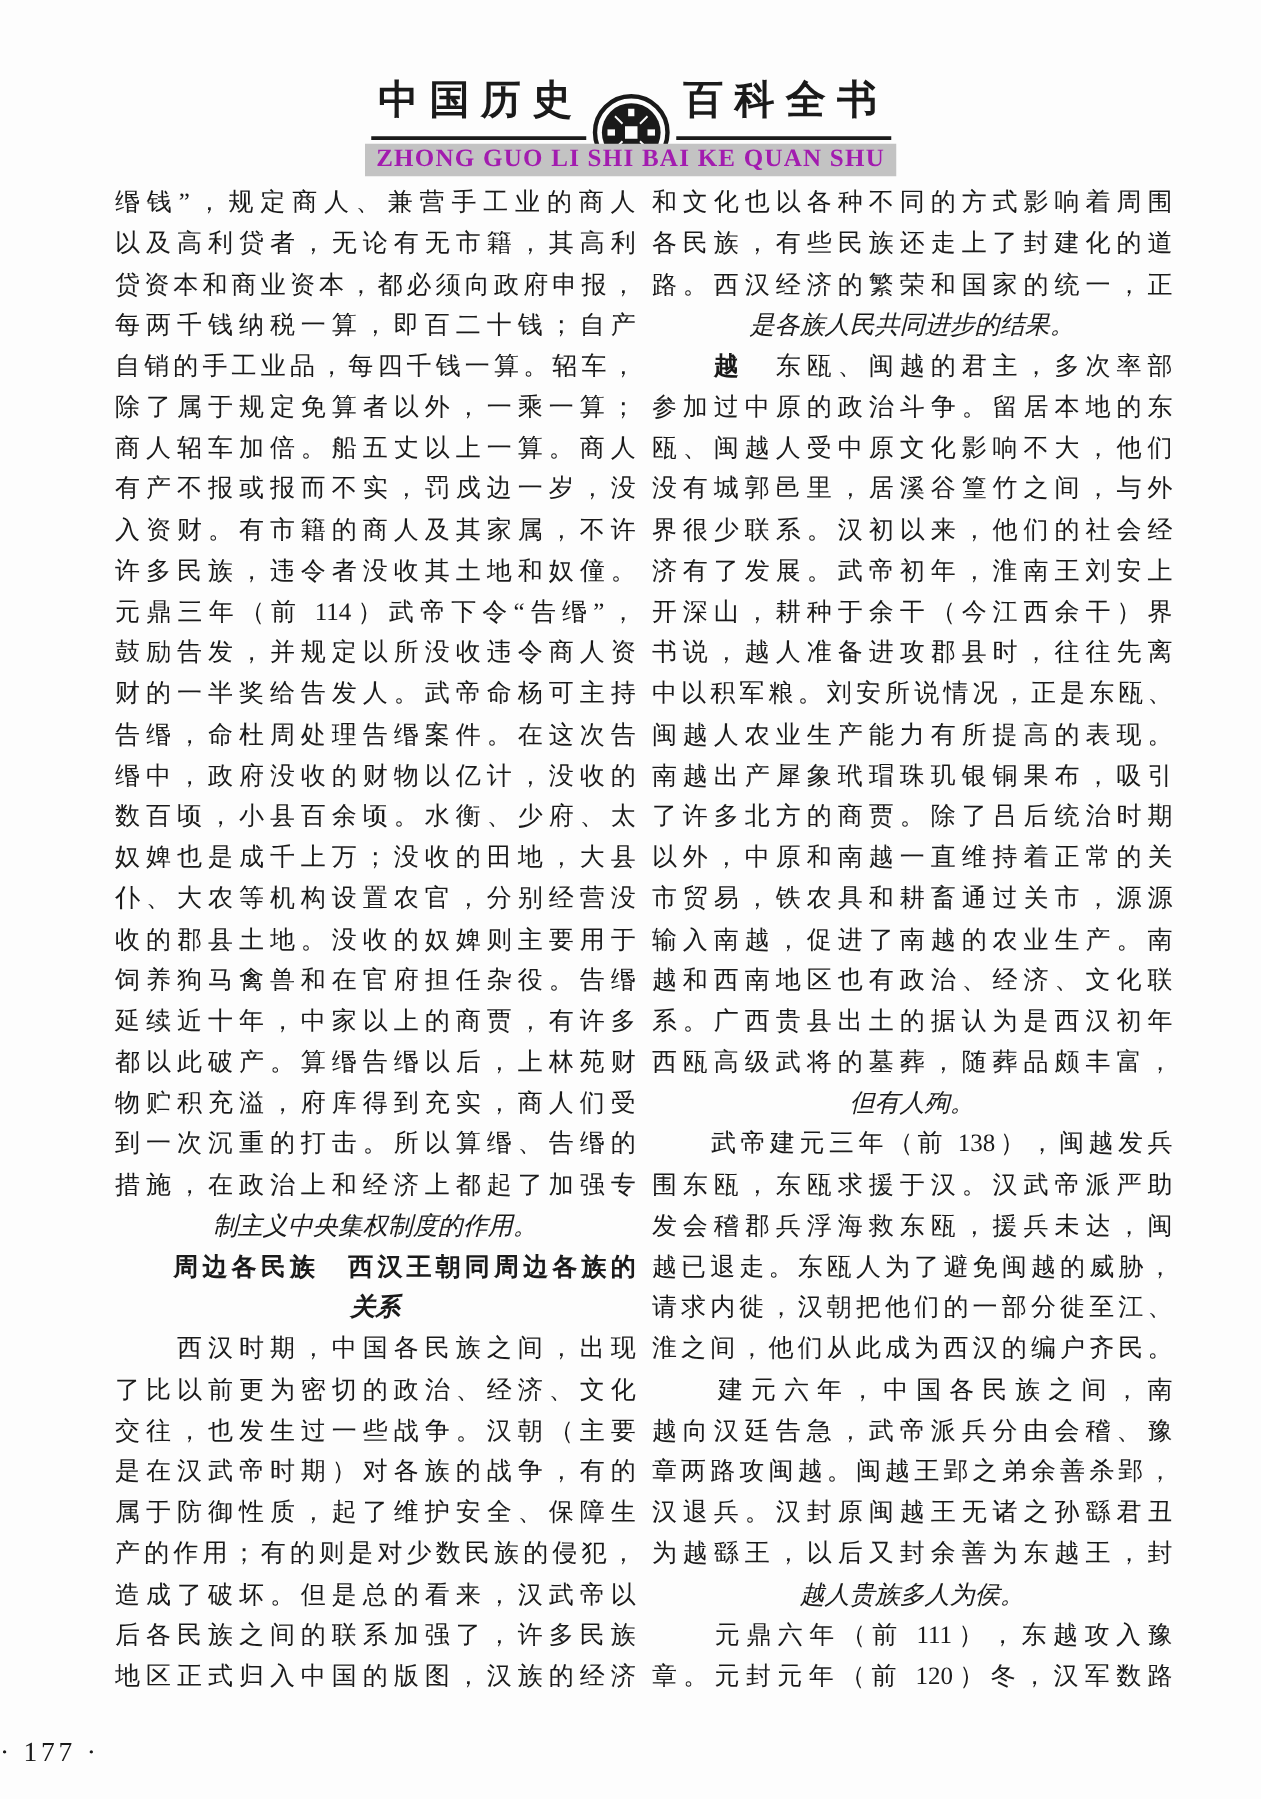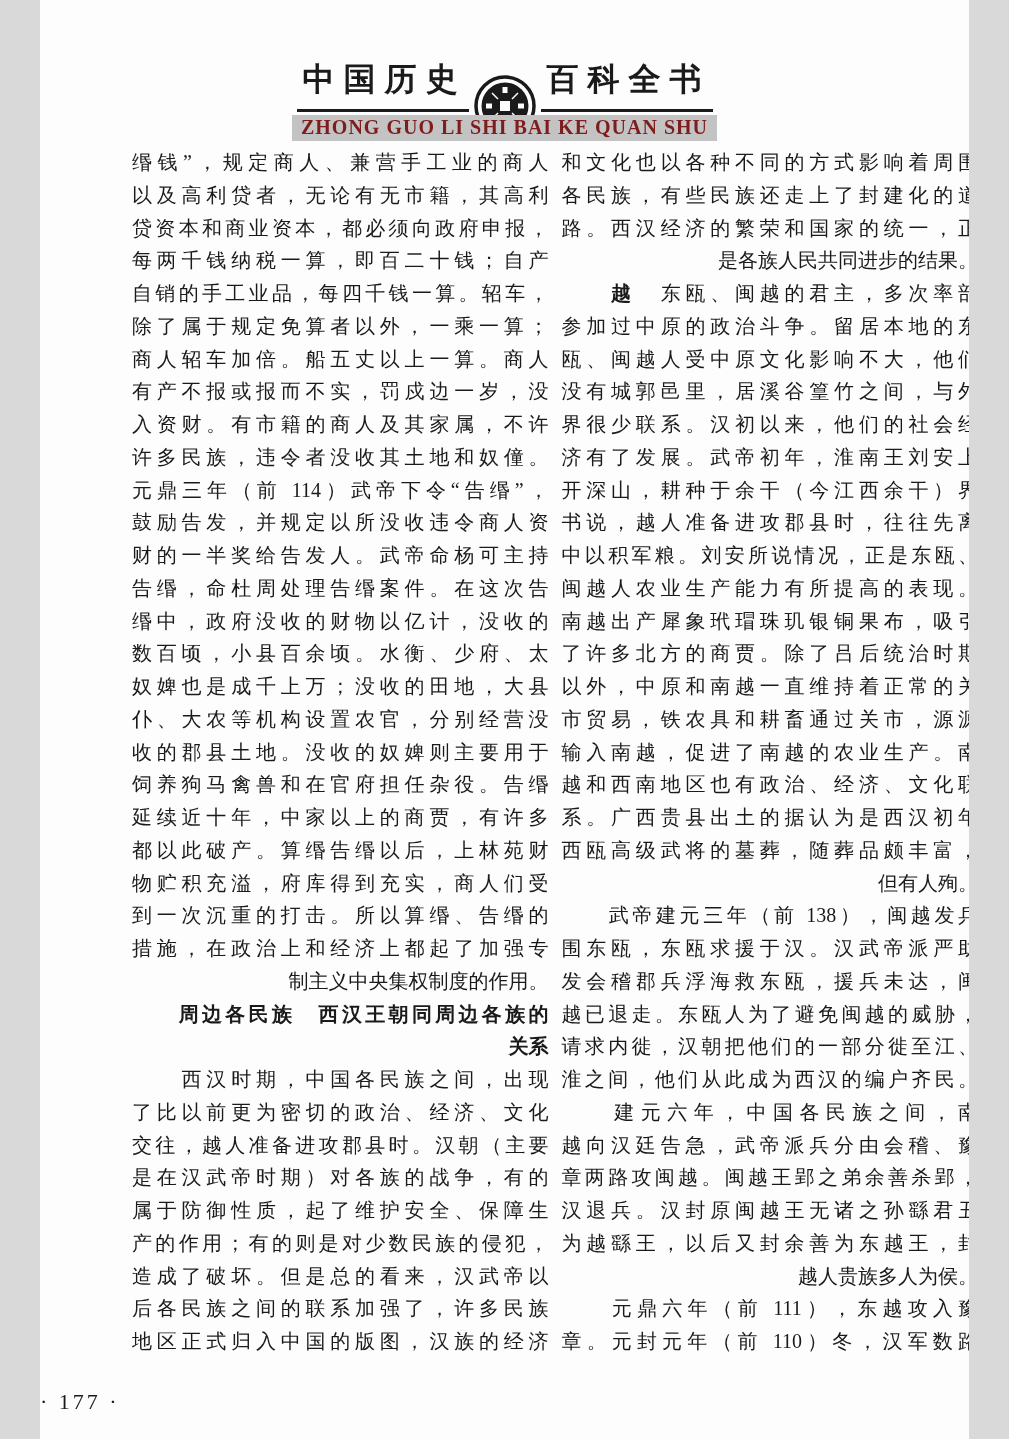--- a/index.html
+++ b/index.html
@@ -1,18 +1,18 @@
 <!DOCTYPE html>
 <html><head>
 <meta charset="utf-8">
 <style>
   html,body{margin:0;padding:0;background:#d9d9d9;}
   .page{
     position:relative;
-    width:929px;height:1439px;
+    width:1009px;height:1439px;
     margin:0 auto;
     background:#fdfdfd;
     overflow:hidden;
     font-family:"Liberation Serif","DejaVu Serif",serif;
     color:#1a1a1a;
   }
   
   .header{
     position:absolute;top:58px;left:0;width:100%;
     text-align:center;
@@ -22,38 +22,38 @@
   }
   .zh-title{
     font-size:32px;font-weight:700;letter-spacing:9px;
     padding:0 2px 7px 6px;
     border-bottom:3px solid #1a1a1a;
     white-space:nowrap;
   }
   .coin{margin:0 4px -26px 4px;flex:0 0 auto;}
   .subtitle{
     display:inline-block;margin-top:3px;
-    background:#c3c3c3;color:#7f1d1d;
+    background:#c3c3c3;color:#a21caf;
     font-weight:700;font-size:20px;letter-spacing:1px;
     padding:1px 9px 2px;
     white-space:nowrap;
   }
   
   .columns{
     position:absolute;top:146px;left:92px;width:846px;
     display:flex;gap:13px;
     font-size:20px;
   }
   .col{flex:1 1 0;min-width:0;}
   .line{
     height:32.76px;line-height:32.76px;
     text-align:justify;text-align-last:justify;
     white-space:nowrap;
   }
-  .line.noj{text-align:right;text-align-last:auto;}
+  .line.noj{text-align:center;text-align-last:auto;font-style:italic;}
   .b{
     font-weight:700;
     font-family:"Liberation Sans","DejaVu Sans",sans-serif;
   }
   
   .footer{
     position:absolute;top:1389px;left:0;width:100%;
     text-align:left;
     font-size:22px;letter-spacing:3px;
   }
@@ -112,21 +112,21 @@
         <div class="line"><span>延续近十年，中家以上的商贾，有许多</span></div>
         <div class="line"><span>都以此破产。算缗告缗以后，上林苑财</span></div>
         <div class="line"><span>物贮积充溢，府库得到充实，商人们受</span></div>
         <div class="line"><span>到一次沉重的打击。所以算缗、告缗的</span></div>
         <div class="line"><span>措施，在政治上和经济上都起了加强专</span></div>
         <div class="line noj"><span>制主义中央集权制度的作用。</span></div>
         <div class="line"><span class="b">　　周边各民族　西汉王朝同周边各族的</span></div>
         <div class="line noj"><span class="b">关系</span></div>
         <div class="line"><span>　　西汉时期，中国各民族之间，出现</span></div>
         <div class="line"><span>了比以前更为密切的政治、经济、文化</span></div>
-        <div class="line"><span>交往，越人准备进攻郡县时。汉朝（主要</span></div>
+        <div class="line"><span>交往，也发生过一些战争。汉朝（主要</span></div>
         <div class="line"><span>是在汉武帝时期）对各族的战争，有的</span></div>
         <div class="line"><span>属于防御性质，起了维护安全、保障生</span></div>
         <div class="line"><span>产的作用；有的则是对少数民族的侵犯，</span></div>
         <div class="line"><span>造成了破坏。但是总的看来，汉武帝以</span></div>
         <div class="line"><span>后各民族之间的联系加强了，许多民族</span></div>
         <div class="line"><span>地区正式归入中国的版图，汉族的经济</span></div>
       </div>
     <div class="col" id="col-right">
         <div class="line"><span>和文化也以各种不同的方式影响着周围</span></div>
         <div class="line"><span>各民族，有些民族还走上了封建化的道</span></div>
@@ -157,21 +157,21 @@
         <div class="line"><span>越已退走。东瓯人为了避免闽越的威胁，</span></div>
         <div class="line"><span>请求内徙，汉朝把他们的一部分徙至江、</span></div>
         <div class="line"><span>淮之间，他们从此成为西汉的编户齐民。</span></div>
         <div class="line"><span>　　建元六年，中国各民族之间，南</span></div>
         <div class="line"><span>越向汉廷告急，武帝派兵分由会稽、豫</span></div>
         <div class="line"><span>章两路攻闽越。闽越王郢之弟余善杀郢，</span></div>
         <div class="line"><span>汉退兵。汉封原闽越王无诸之孙繇君丑</span></div>
         <div class="line"><span>为越繇王，以后又封余善为东越王，封</span></div>
         <div class="line noj"><span>越人贵族多人为侯。</span></div>
         <div class="line"><span>　　元鼎六年（前 111），东越攻入豫</span></div>
-        <div class="line"><span>章。元封元年（前 110）冬，汉军数路</span></div>
+        <div class="line"><span>章。元封元年（前 120）冬，汉军数路</span></div>
       </div>
   </div>
 
   <div class="footer">
     <span>· 177 ·</span>
   </div>
 
 </div>
 
 </body></html>

